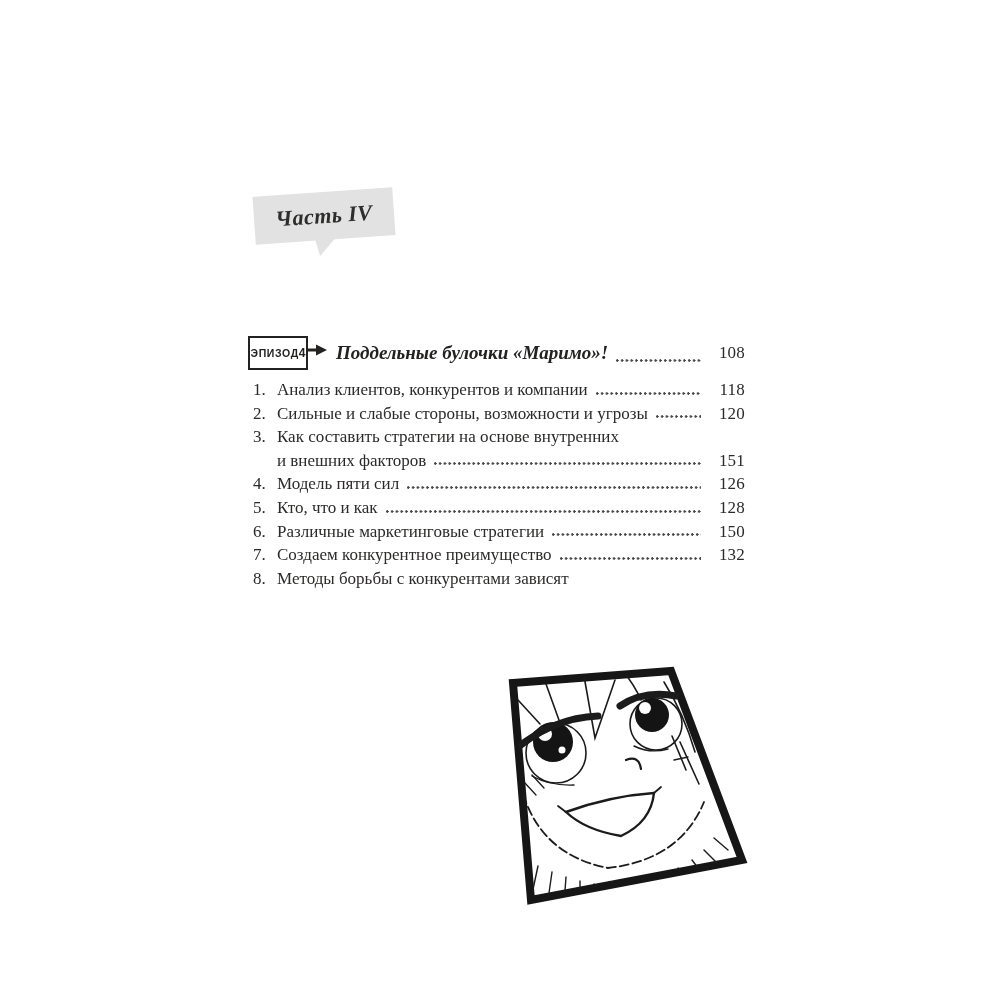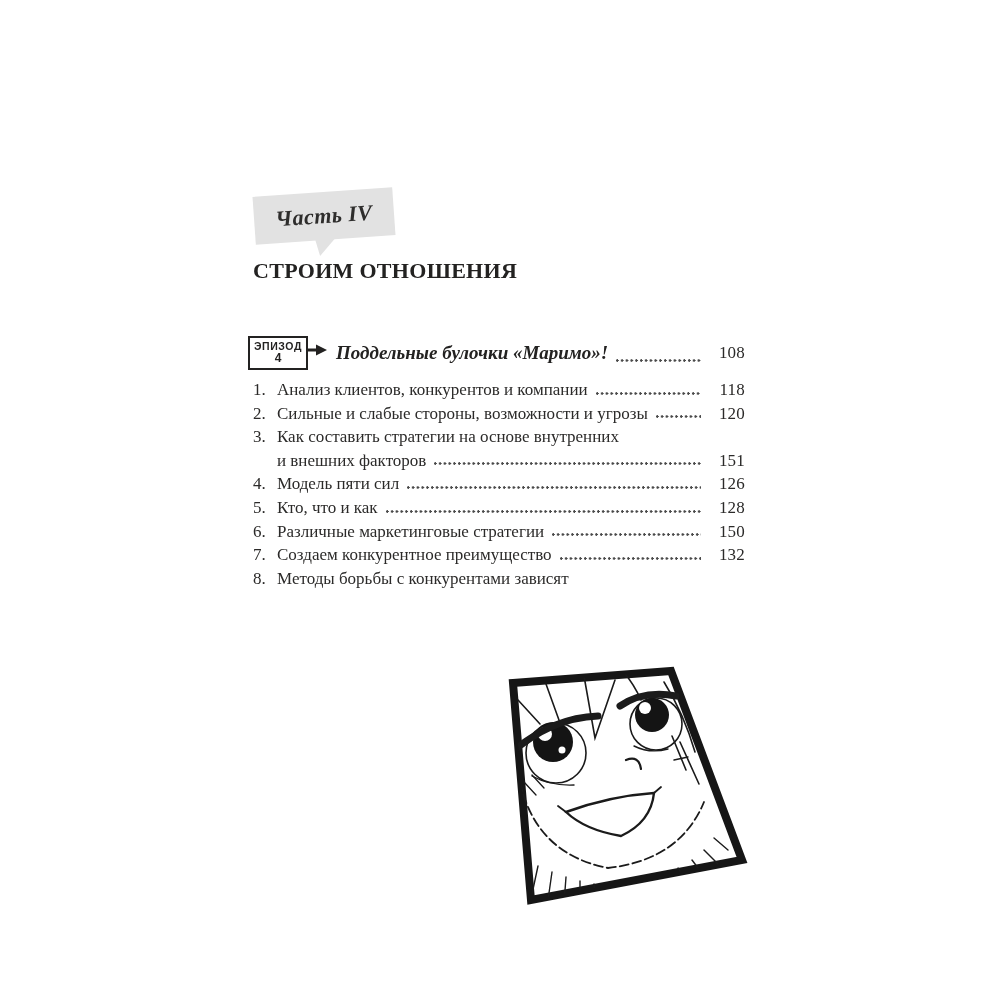--- a/index.html
+++ b/index.html
@@ -56,21 +56,21 @@
   .heading .pageno{margin-bottom:1px;}
 
   
   .ep-row{
     position:absolute;left:248px;top:336px;width:497px;
     display:flex;align-items:center;
   }
   .ep-box{
     flex:none;width:56px;height:30px;
     border:2px solid #232221;
-    display:flex;flex-direction:column;align-items:center;justify-content:center;
+    display:flex;flex-direction:row;align-items:center;justify-content:center;
     font-family:"Liberation Sans","DejaVu Sans",sans-serif;
     color:#232221;background:#fff;
   }
   .ep-box .l1{font-size:10.5px;font-weight:bold;letter-spacing:.6px;line-height:11px;}
   .ep-box .l2{font-size:12px;font-weight:bold;line-height:13px;}
   .ep-arrow{flex:none;margin:0 8px 0 0;margin-top:-6px;}
   .ep-title{flex:none;font-weight:bold;font-size:19px;color:#232221;white-space:nowrap;font-style:italic;}
   .ep-row .leader{margin-bottom:8px;}
 
   
@@ -91,21 +91,20 @@
 <body>
 
 <div class="page">
 
   <div class="bubble">
     <span class="label">Часть IV</span>
     <span class="tail"></span>
   </div>
 
   <div class="heading">
-    <div class="t">СТРОИМ ОТНОШЕНИЯ</div>
   </div>
 
   <div class="ep-row">
     <div class="ep-box">
       <span class="l1">ЭПИЗОД</span>
       <span class="l2">4</span>
     </div>
     <svg class="ep-arrow" width="20" height="14" viewBox="0 0 20 14">
       <path d="M0,7 L9,7" stroke="#232221" stroke-width="3" fill="none"></path>
       <polygon points="8,1.5 19,7 8,12.5" fill="#232221"></polygon>

